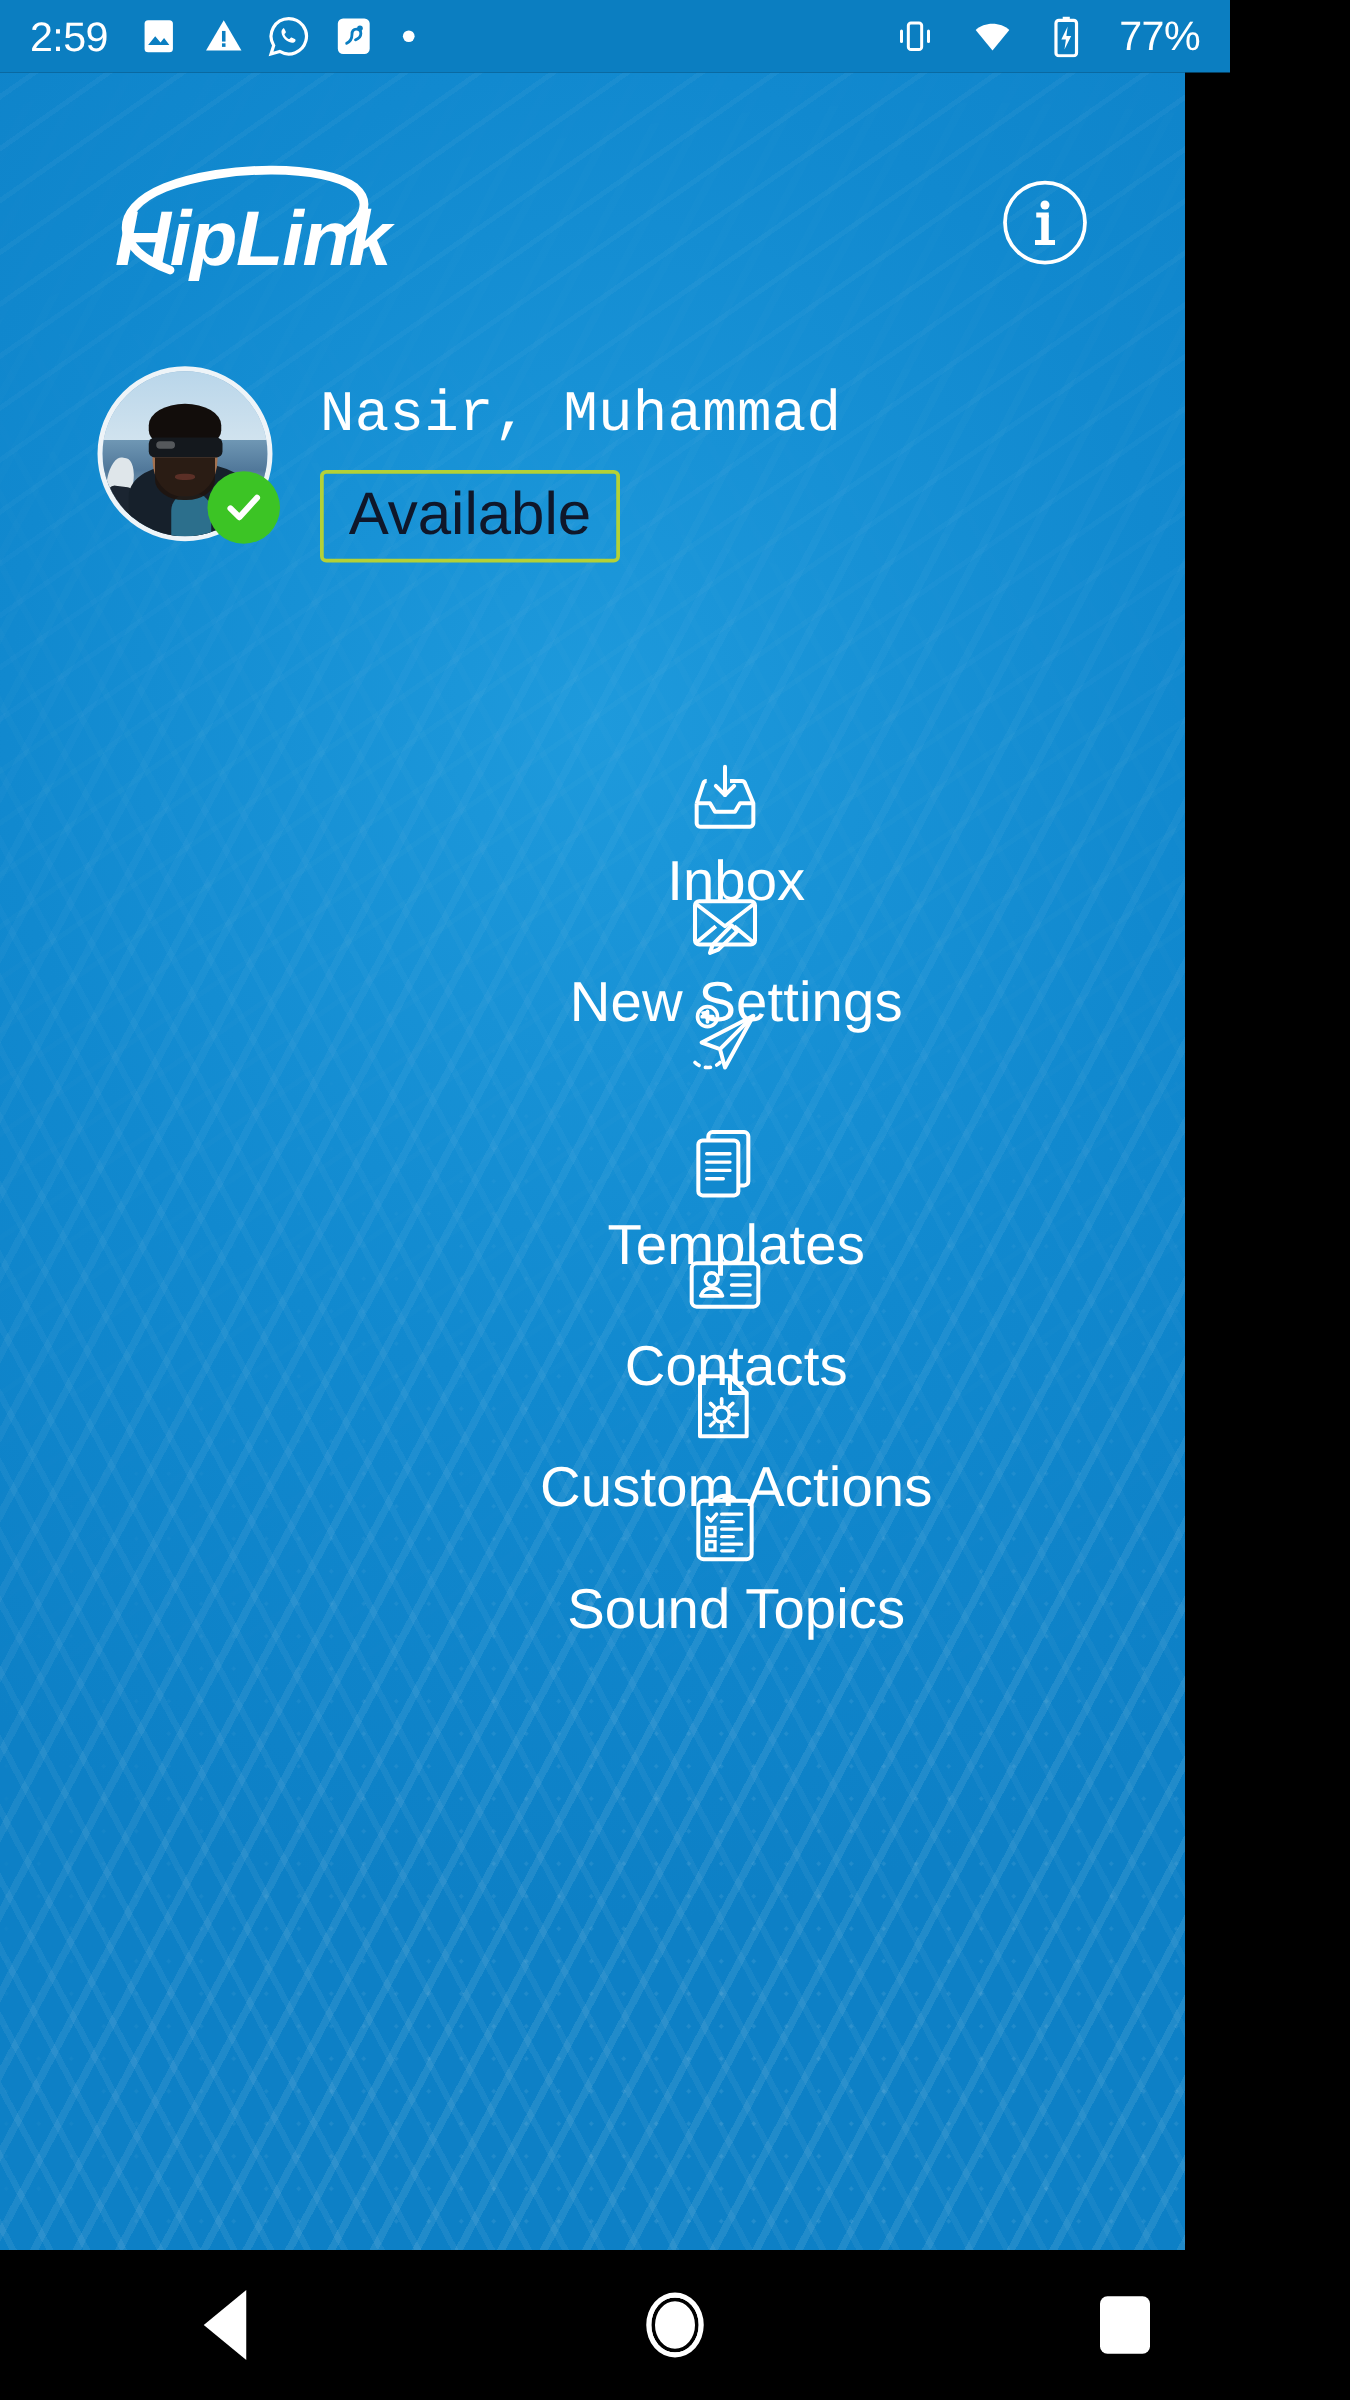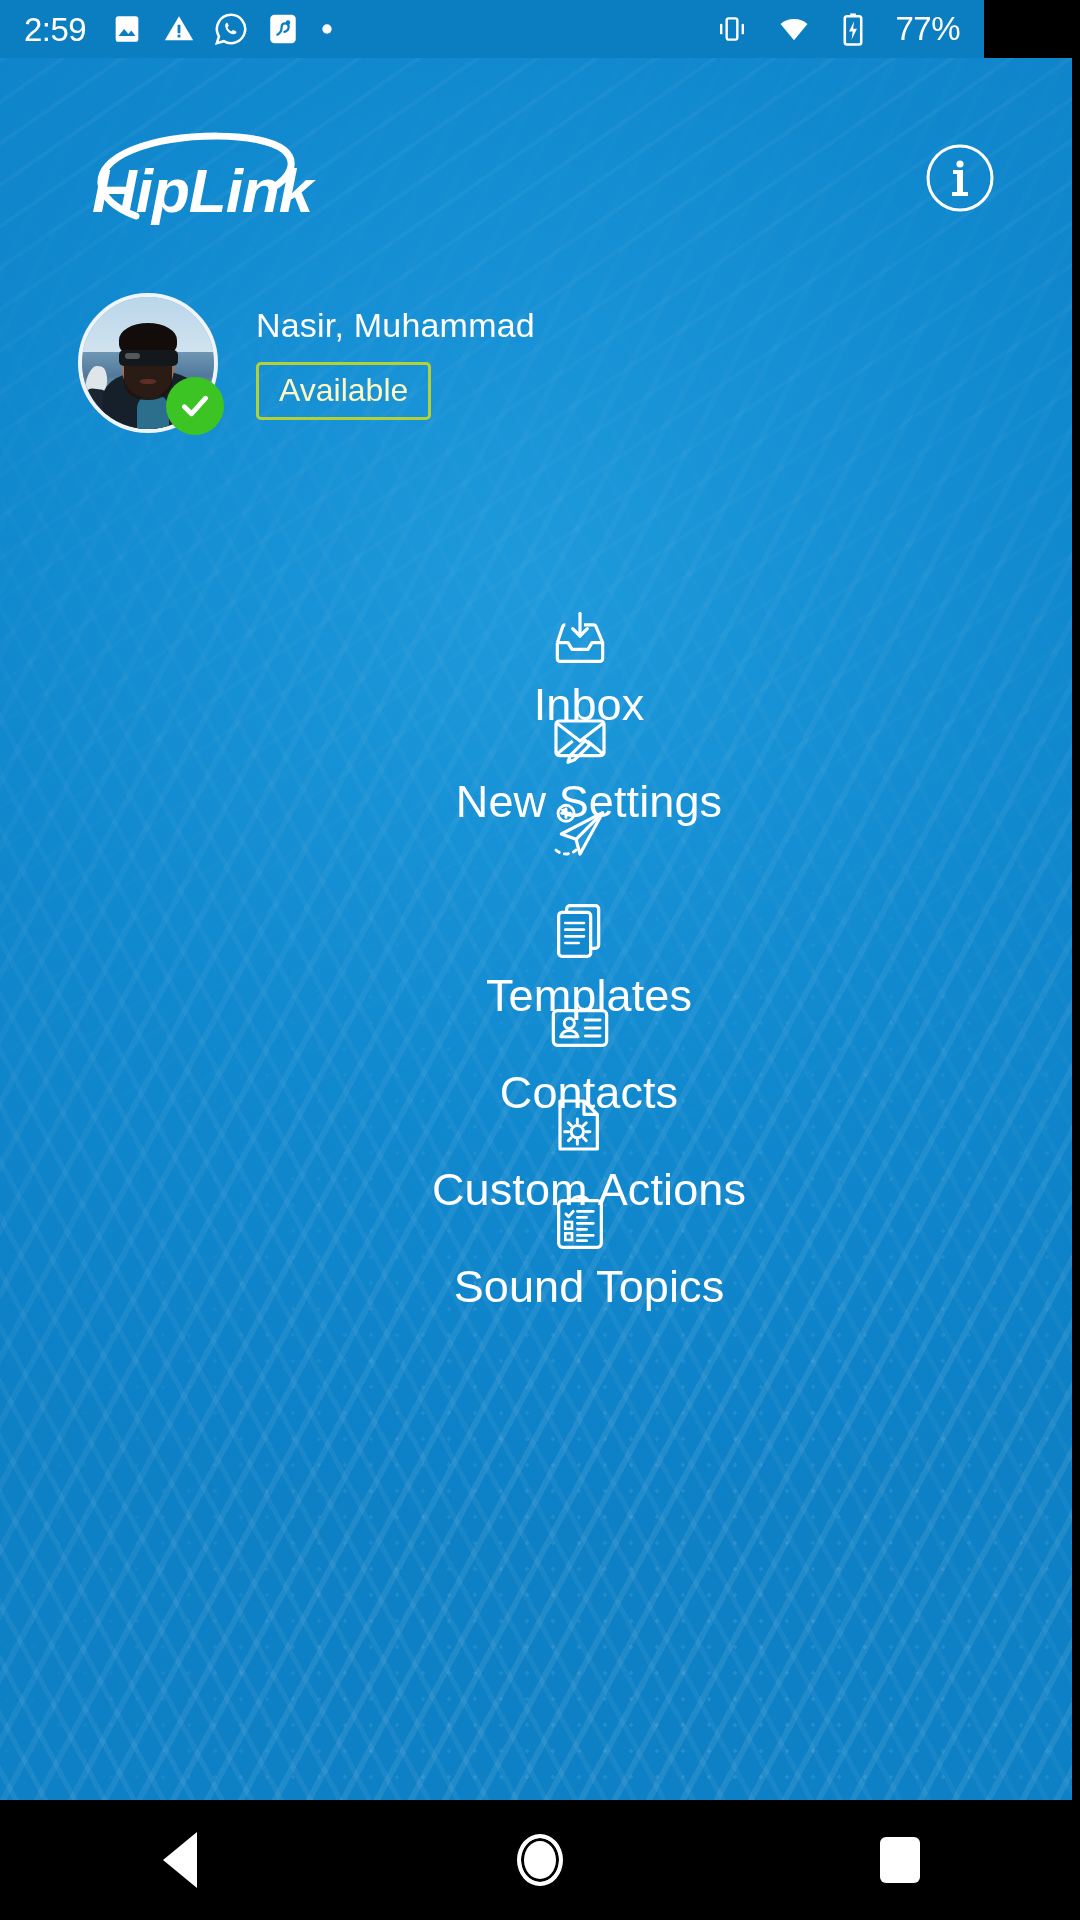--- a/index.html
+++ b/index.html
@@ -29,21 +29,21 @@
     letter-spacing:-0.5px; line-height:1;
   }
   #sb-left-icons { display:flex; align-items:center; gap:18px; margin-left:24px; }
   #sb-right { margin-left:auto; display:flex; align-items:center; gap:29px; }
   #sb-battery-text { color:#fff; font-size:33px; letter-spacing:-0.5px; }
   .sb-ic { display:block; }
 
   
   #app {
     position:absolute; top:58px; left:0;
-    width:1072px; height:1742px;
+    width:948px; height:1742px;
     overflow:hidden;
     background:#1189cf;
   }
   
   #app-bg {
     position:absolute; inset:0;
     background:
       radial-gradient(ellipse 90% 55% at 50% 30%, #1e9adc 0%, #1189cf 55%, #0d80c6 100%);
   }
   
@@ -132,28 +132,28 @@
               background:#1b2531; border-radius:30%; transform:rotate(8deg); }
 
   #status-check {
     position:absolute; right:-6px; bottom:-2px;
     width:58px; height:58px; border-radius:50%;
     background:#3cc425;
     display:flex; align-items:center; justify-content:center;
   }
   #profile-text { margin-left:38px; padding-top:14px; }
   #user-name {
-    color:#fff; font-size:34px; font-weight:400;
-    letter-spacing:0.2px; line-height:1.1; white-space:nowrap;
+    color:#fff; font-size:46px; font-weight:400;
+    letter-spacing:0.2px; line-height:1.1; white-space:nowrap;font-family:Liberation Mono, monospace;
   }
   #avail-badge {
     display:inline-block; margin-top:18px;
     border:3px solid #b3d137; border-radius:5px;
     padding:9px 20px 11px;
-    color:#fef9c3; font-size:32px; line-height:1;
+    color:#0f172a; font-size:48px; line-height:1;
   }
 
   
   #menu { position:absolute; left:0; top:540px; width:1080px; }
   .menu-item {
     position:relative; display:flex; align-items:center;
     height:97px; padding-left:80px; cursor:pointer;flex-direction:column;
   }
   .mi-icon { width:84px; flex:0 0 84px; display:flex; align-items:center; justify-content:center; }
   .mi-label {

